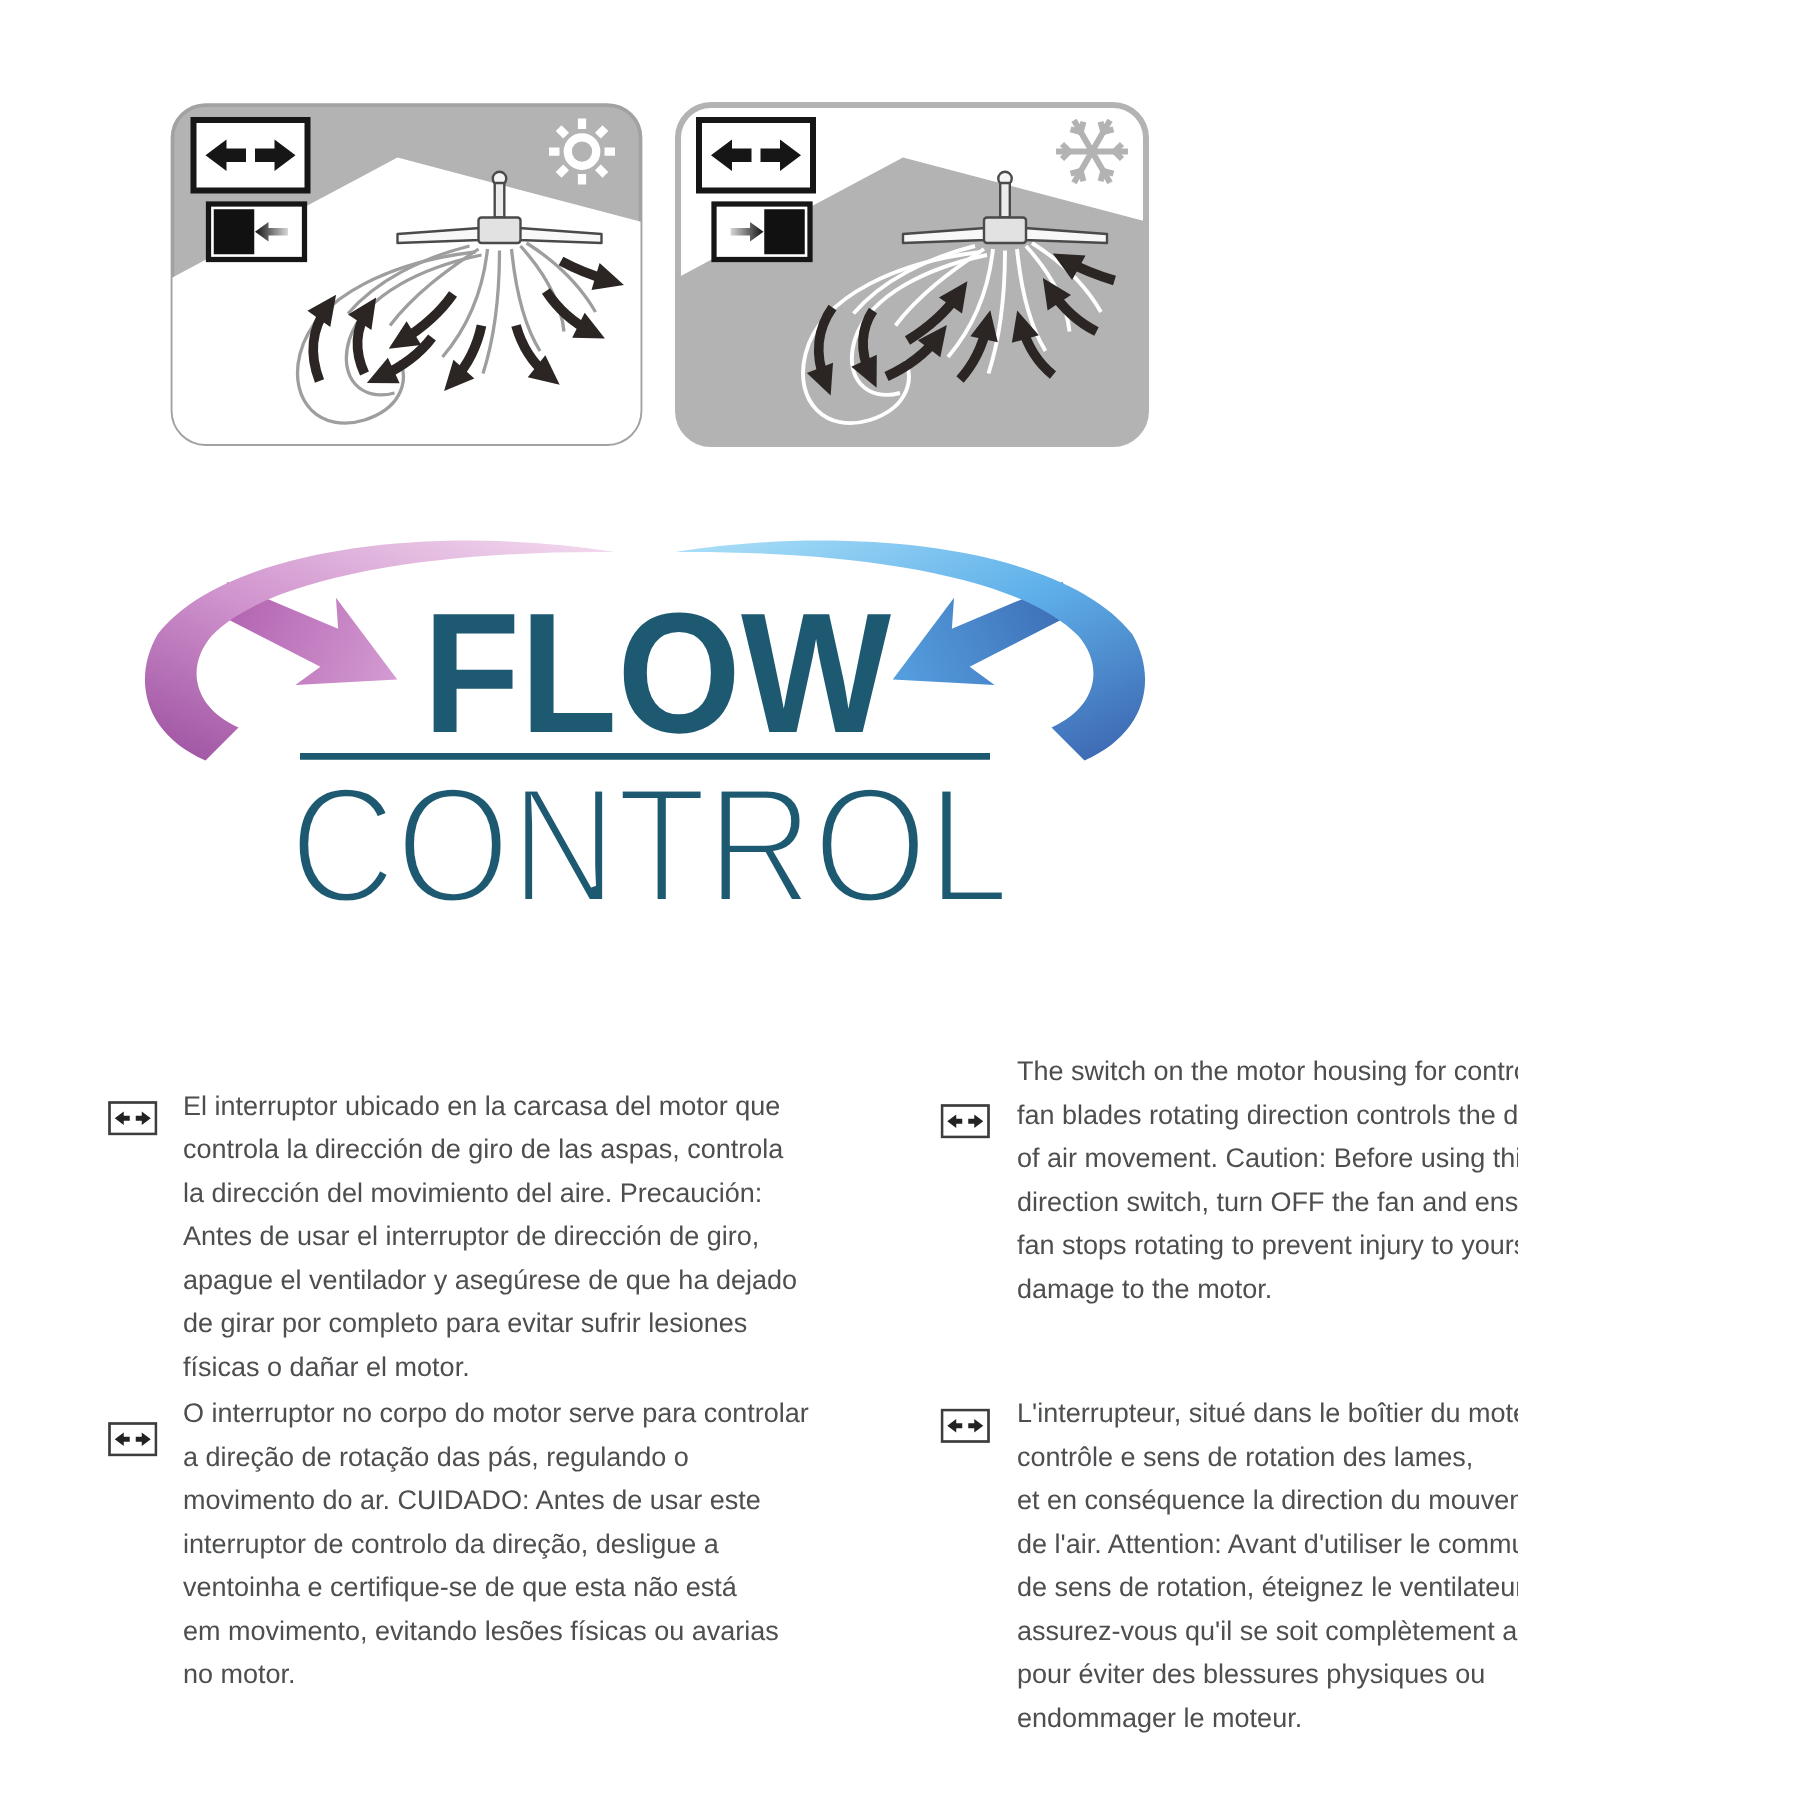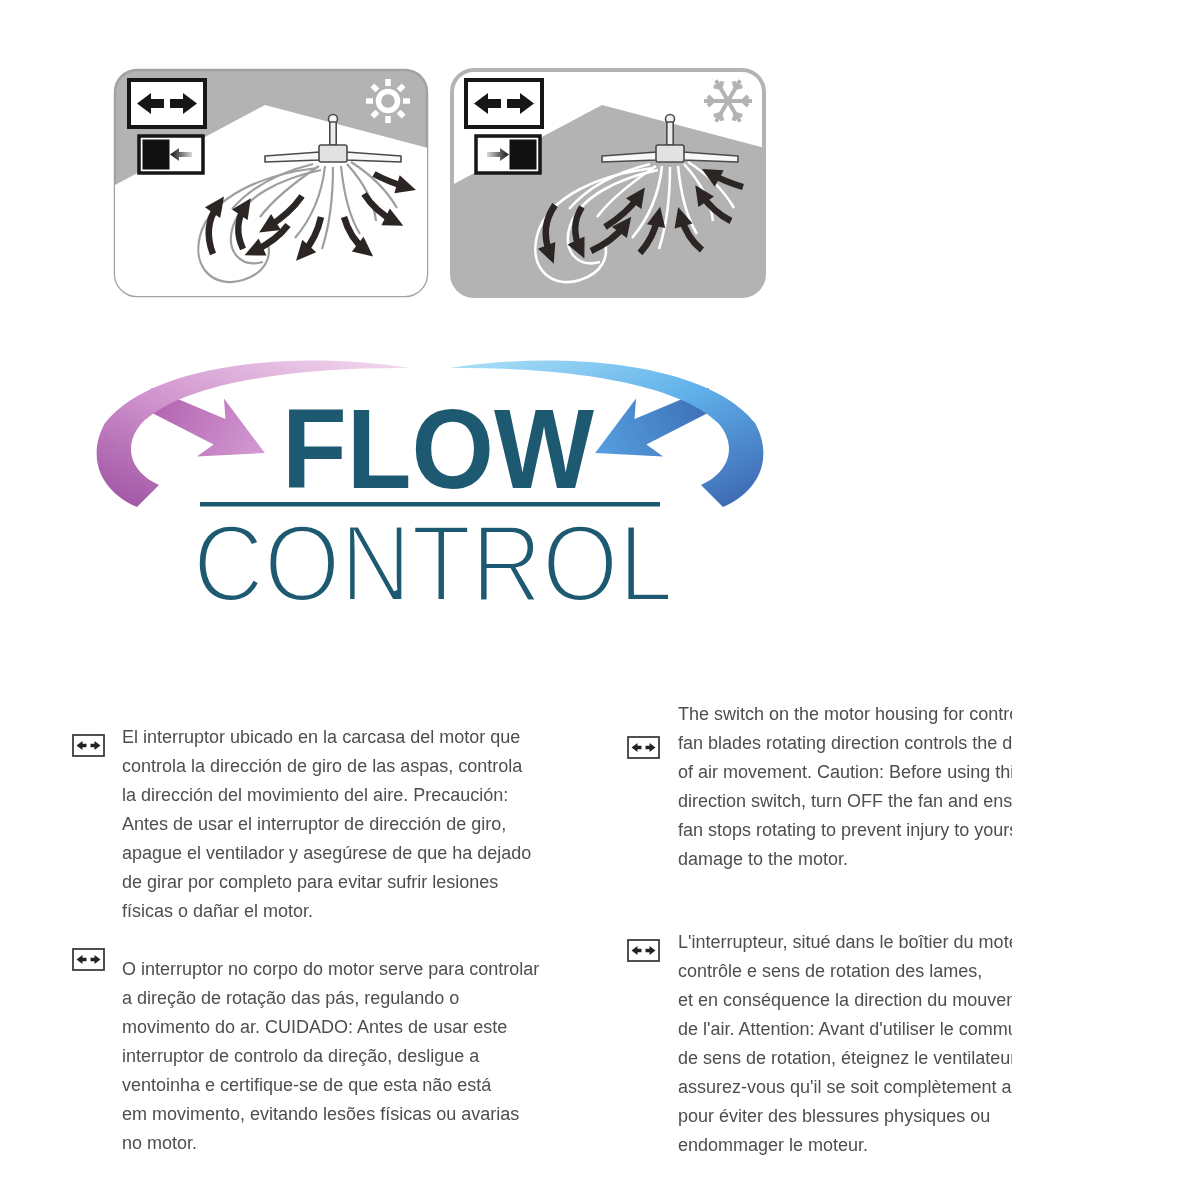--- a/index.html
+++ b/index.html
@@ -233,21 +233,21 @@
 direction switch, turn OFF the fan and ensure the
 fan stops rotating to prevent injury to yourself and
 damage to the motor.</p>
   </div>
 
   <svg class="abs" style="left:72px;top:948px;" width="33" height="23" viewBox="0 0 33 23">
     <rect x="1" y="1" width="31" height="21" fill="#ffffff" stroke="#3d3d3d" stroke-width="1.8"></rect>
     <path d="M4.5,11.5 L10.5,7 L10.5,9.8 L14.5,9.8 L14.5,13.2 L10.5,13.2 L10.5,16 Z" fill="#222222"></path>
     <path d="M28.5,11.5 L22.5,7 L22.5,9.8 L18.5,9.8 L18.5,13.2 L22.5,13.2 L22.5,16 Z" fill="#222222"></path>
   </svg>
-  <div class="abs" style="left:122px;top:928px;margin-top:27px;">
+  <div class="abs" style="left:122px;top:928px;">
     <p class="para-text">O interruptor no corpo do motor serve para controlar
 a direção de rotação das pás, regulando o
 movimento do ar. CUIDADO: Antes de usar este
 interruptor de controlo da direção, desligue a
 ventoinha e certifique-se de que esta não está
 em movimento, evitando lesões físicas ou avarias
 no motor.</p>
   </div>
 
   <svg class="abs" style="left:627px;top:939px;" width="33" height="23" viewBox="0 0 33 23">

